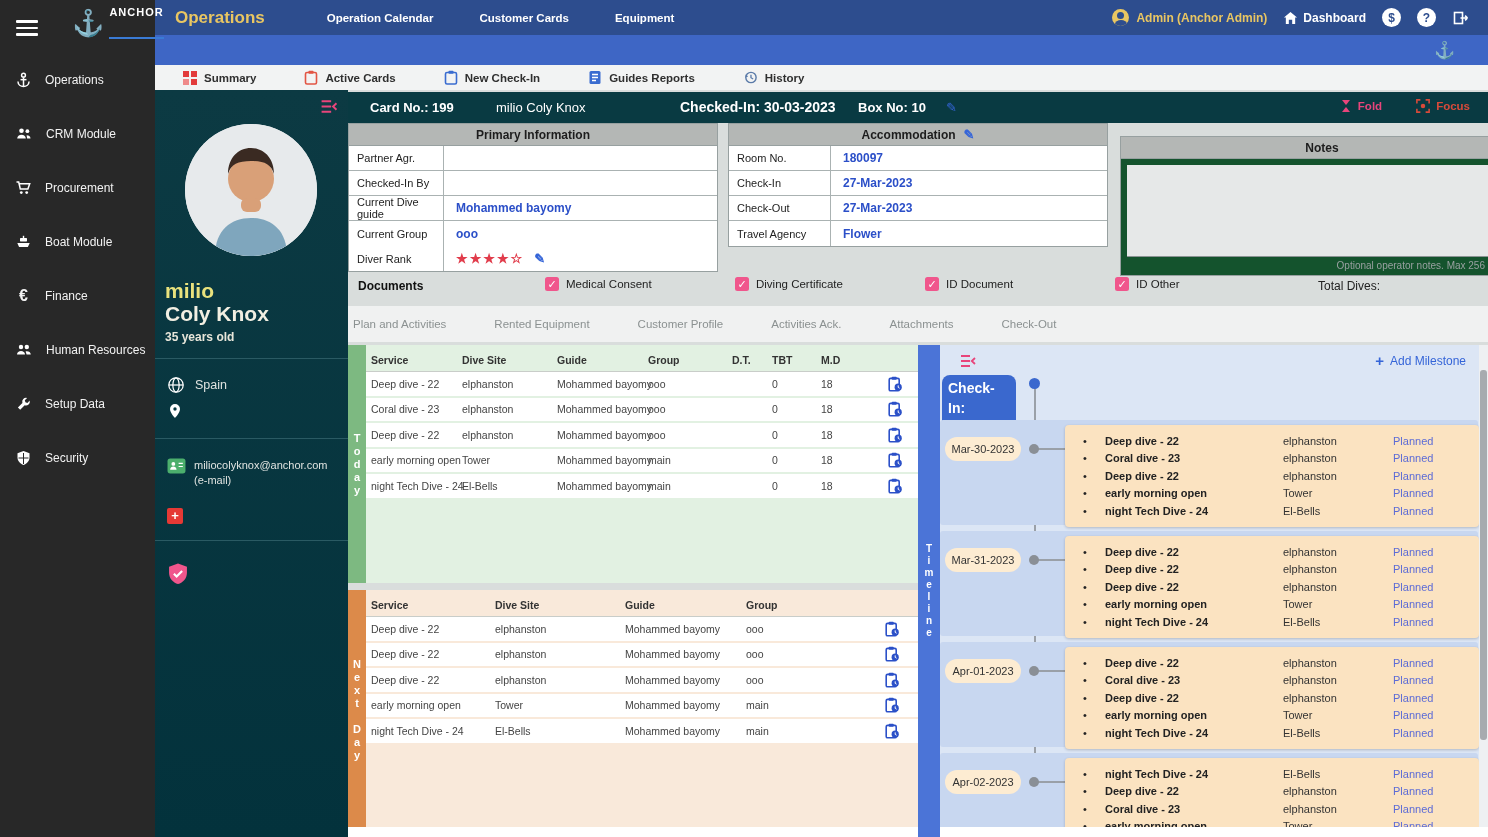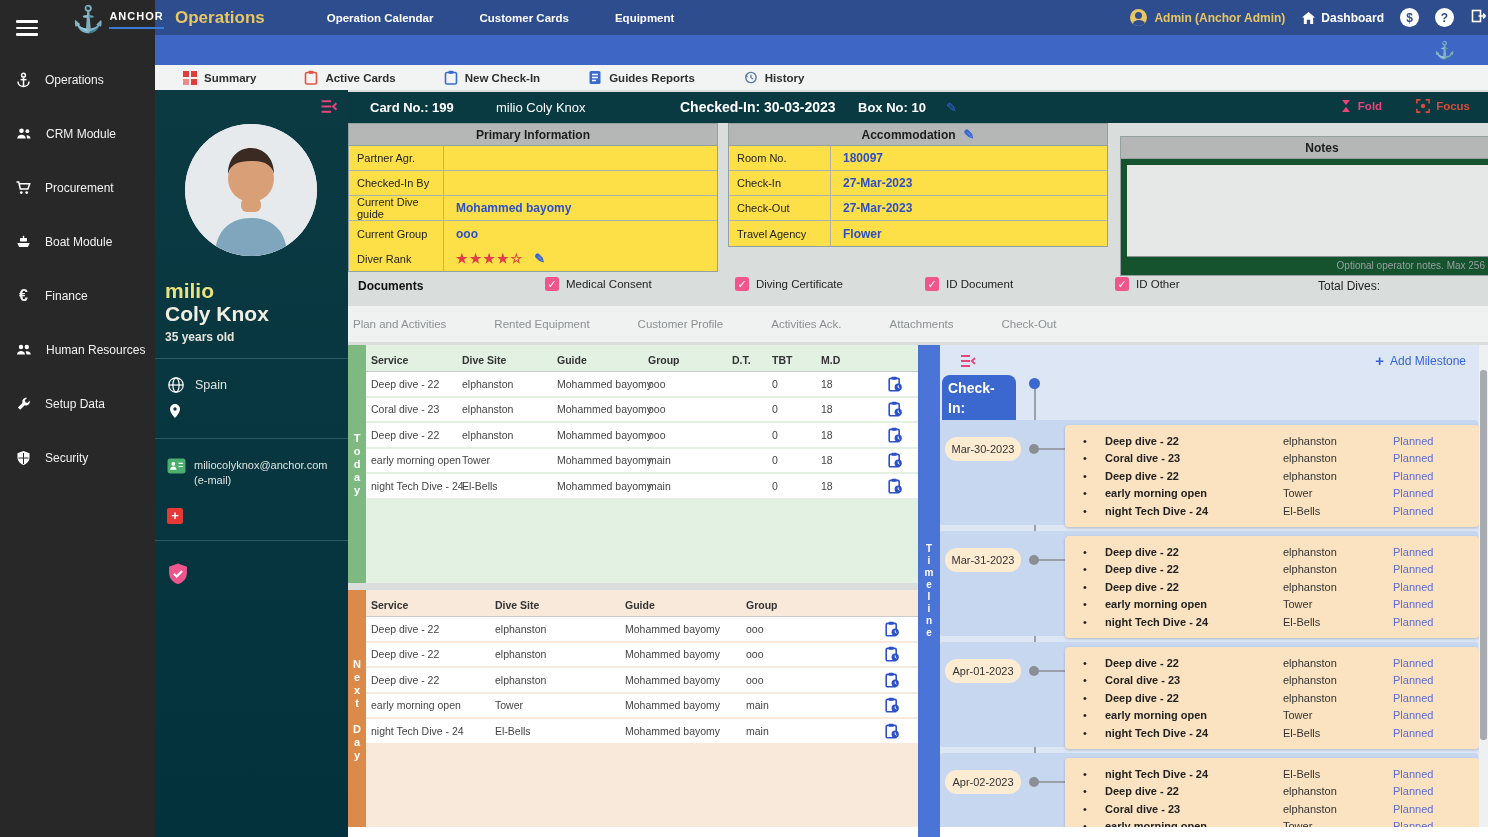--- a/index.html
+++ b/index.html
@@ -6,31 +6,31 @@
   body { font-family:"Liberation Sans", sans-serif; background:#fff; }
   #app { position:relative; width:1488px; height:837px; overflow:hidden; background:#d9dddc; font-family:"Liberation Sans", sans-serif; }
   .abs { position:absolute; }
 
   
   .sidebar { left:0; top:0; width:155px; height:837px; background:#282828; z-index:5; }
   .hamburger { left:16px; top:16px; width:22px; cursor:pointer; }
   .hamburger div { height:2.5px; background:#fff; margin:4px 0; border-radius:1px; }
   .logo { left:72px; top:6px; display:flex; align-items:center; gap:5px; }
   .logo-anchor { color:#3a7bd5; font-size:26px; line-height:1; }
-  .logo-text { color:#fff; font-weight:bold; font-size:11px; letter-spacing:1px; border-bottom:2px solid #3a7bd5; padding-bottom:5px; }
+  .logo-text { color:#fff; font-weight:bold; font-size:11px; letter-spacing:1px; border-bottom:2px solid #3a7bd5; padding-bottom:19px; }
   .nav-items { left:0; top:66px; width:155px; display:flex; flex-direction:column; gap:26px; }
   .nav-item { display:flex; align-items:center; gap:13px; padding-left:15px; height:28px; color:#f2f2f2; font-size:12px; cursor:pointer; }
   .nav-item svg { flex:0 0 auto; }
 
   
   .topnav { left:155px; top:0; width:1333px; height:35px; background:#2d4d8e; display:flex; align-items:center; z-index:4; }
   .topnav-title { color:#e9c662; font-size:17px; font-weight:bold; margin-left:20px; }
   .topnav-links { display:flex; gap:46px; margin-left:62px; }
   .topnav-link { color:#fff; font-size:11.5px; font-weight:bold; cursor:pointer; }
-  .topnav-right { margin-left:auto; display:flex; gap:16px; }
+  .topnav-right { margin-left:auto; display:flex; align-items:center; gap:16px; padding-right:18px; }
   .tn-user { display:flex; align-items:center; gap:7px; color:#e9c662; font-size:12px; font-weight:bold; cursor:pointer; }
   .avatar-circle { width:17px; height:17px; border-radius:50%; background:#e9c662; position:relative; overflow:hidden; }
   .avatar-circle::before { content:""; position:absolute; left:5px; top:3px; width:7px; height:7px; border-radius:50%; background:#2d4d8e; }
   .avatar-circle::after { content:""; position:absolute; left:2.5px; top:11px; width:12px; height:8px; border-radius:50%; background:#2d4d8e; }
   .tn-dash { display:flex; align-items:center; gap:5px; color:#fff; font-size:12px; font-weight:bold; cursor:pointer; }
   .tn-circle { width:19px; height:19px; border-radius:50%; background:#fff; color:#2d4d8e; font-size:12px; font-weight:bold; display:flex; align-items:center; justify-content:center; cursor:pointer; }
 
   
   .bluebar { left:155px; top:35px; width:1333px; height:30px; background:#3e66c5; }
   .bluebar .anchor-ic { position:absolute; right:32px; top:5px; color:#fff; font-size:17px; cursor:pointer; }
@@ -57,21 +57,21 @@
   .cardheader { position:absolute; left:0; top:2px; width:1140px; height:31px; background:#093a42; color:#fff; }
   .ch-txt { position:absolute; top:8px; font-size:13px; white-space:nowrap; }
   .ch-bold { font-weight:bold; }
   .pencil { color:#3565d8; font-size:13px; cursor:pointer; }
   .ch-actions { position:absolute; right:18px; top:7px; display:flex; gap:34px; }
   .ch-action { display:flex; align-items:center; gap:6px; font-size:11.5px; font-weight:bold; cursor:pointer; }
   .ch-fold { color:#e8457b; }
   .ch-focus { color:#d84a3a; }
 
   
-  .itable { position:absolute; top:33px; border:1px solid #97a0a0; background:#fde047; }
+  .itable { position:absolute; top:33px; border:1px solid #97a0a0; background:#ffffff; }
   .itable-hd { height:22px; background:#b4b7b5; border-bottom:1px solid #97a0a0; display:flex; align-items:center; justify-content:center; gap:8px; font-size:12px; font-weight:bold; color:#1d1d1d; }
   .irow { display:flex; height:25px; border-bottom:1px solid #aab2b2; }
   .irow:last-child { border-bottom:none; }
   .ilabel { width:95px; border-right:1px solid #aab2b2; font-size:11px; color:#222; display:flex; align-items:center; padding-left:8px; }
   .ival { flex:1; display:flex; align-items:center; padding-left:12px; font-size:12px; font-weight:bold; color:#2b4fc8; }
   .stars { color:#e13c4b; font-size:13px; letter-spacing:2px; cursor:pointer; }
   .notes-box { position:absolute; left:772px; top:46px; width:404px; border:1px solid #97a0a0; background:#14532d; }
   .notes-body { height:92px; background:#e6e8e8; border-bottom:1px solid #8b9393; margin:6px 6px 0 6px; cursor:text; }
   .notes-hint { height:18px; font-size:10px; color:#98a0a0; text-align:right; padding:3px 8px 0 0; }
 

